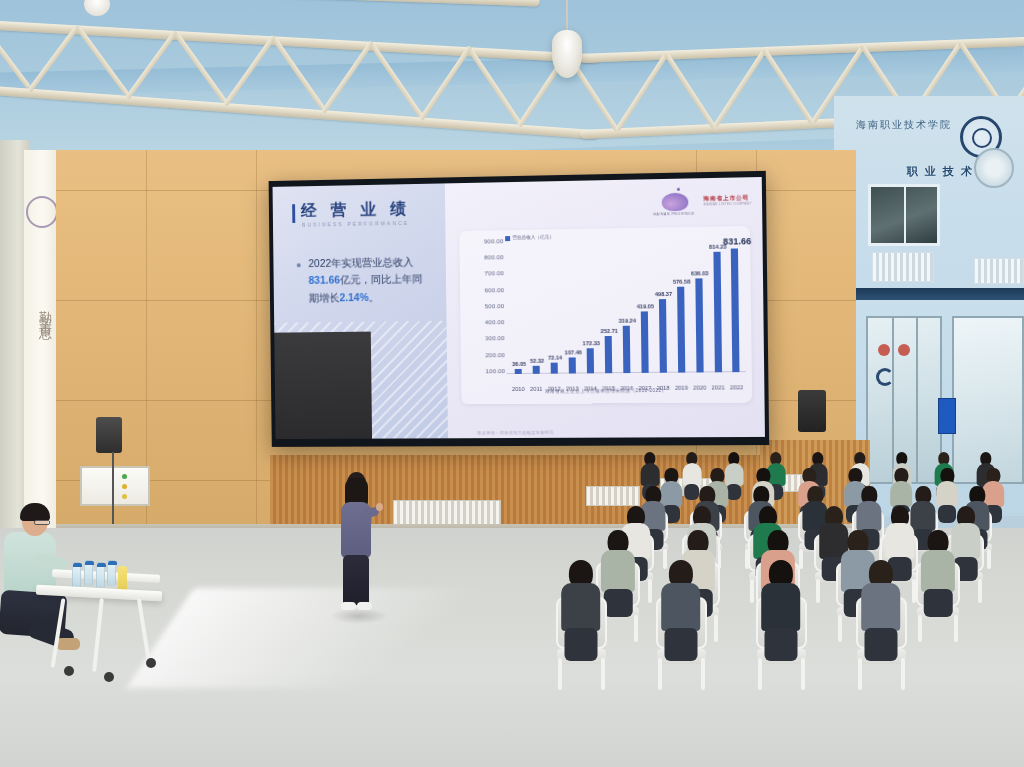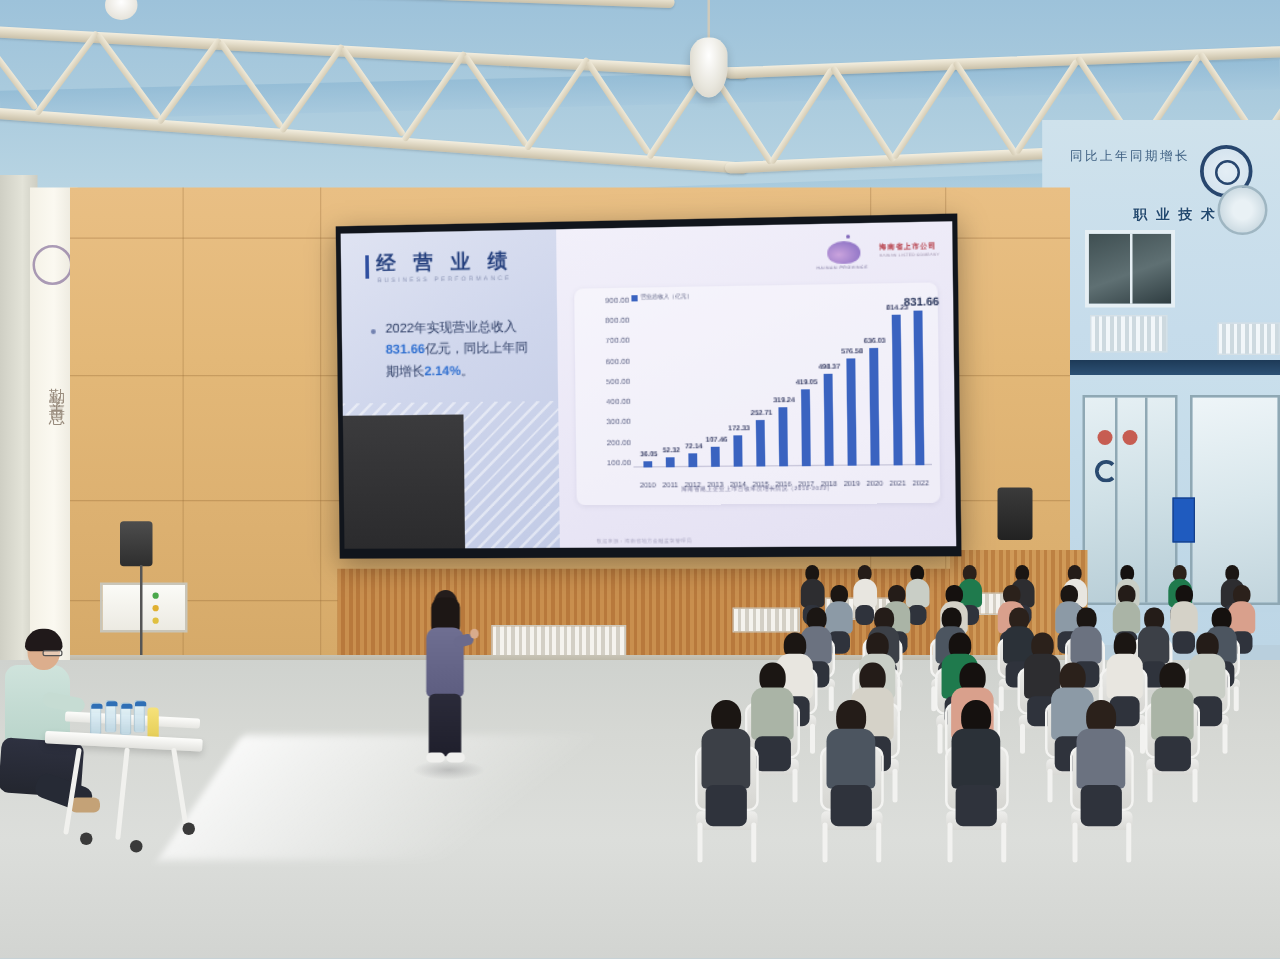--- a/index.html
+++ b/index.html
@@ -452,21 +452,21 @@
   <div class="pendant-cord"></div>
   <div class="pendant-lamp"></div>
   <div class="pendant-lamp2"></div>
 
   <div class="facade-top-wall"></div>
   <div class="facade"></div>
   <div class="facade-emblem">
     <div class="facade-emblem-inner"></div>
   </div>
   <div class="facade-text">职 业 技 术 学 院</div>
-  <div class="facade-text-far">同比上年同期增长</div>
+  <div class="facade-text-far">海南职业技术学院</div>
   <div class="facade-window">
       <div class="mul"></div>
     </div>
   <div class="radiator"></div>
   <div class="radiator2"></div>
   <div class="ac-unit"></div>
   <div class="facade-ledge"></div>
   <div class="facade-lower"></div>
   <div class="glassdoor">
     <div class="v" style="left:33%"></div>

